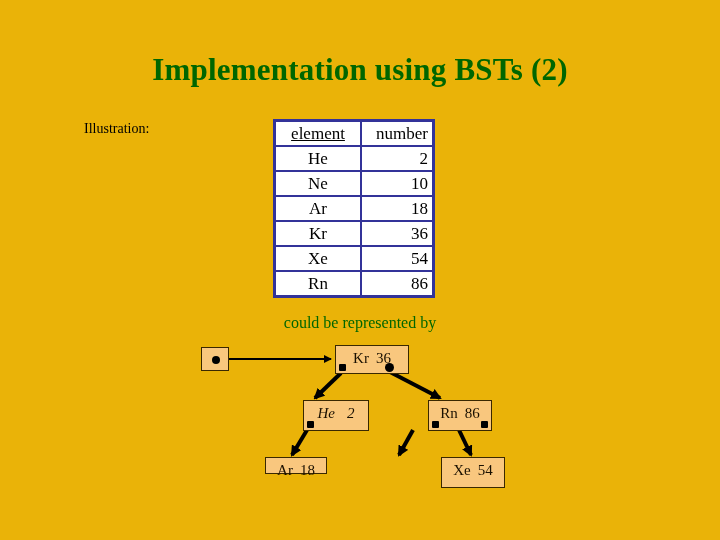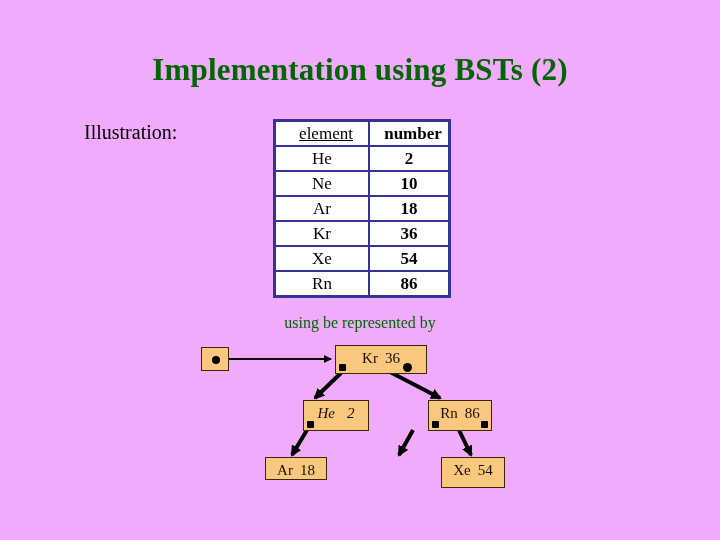--- a/index.html
+++ b/index.html
@@ -10,21 +10,21 @@
     width: 720px;
     height: 540px;
     background: #FFFFCC;
     font-family: "Liberation Serif", "DejaVu Serif", serif;
     overflow: hidden;
   }
   #slide {
     position: relative;
     width: 720px;
     height: 540px;
-    background: #f0abfc;
+    background: #eab308;
   }
 
   
   #slide-title {
     position: absolute;
     left: 0;
     top: 52px;
     width: 720px;
     text-align: center;
     font-size: 31px;
@@ -32,21 +32,21 @@
     color: #006600;
     letter-spacing: 0.2px;
     white-space: nowrap;
   }
 
   
   #illustration-label {
     position: absolute;
     left: 84px;
     top: 121px;
-    font-size: 20px;
+    font-size: 14px;
     color: #000000;
     white-space: nowrap;
   }
 
   
   #element-table {
     position: absolute;
     left: 273px;
     top: 119px;
     border-collapse: collapse;
@@ -61,26 +61,24 @@
     height: 19px;
     padding: 2px 4px;
     line-height: 19px;
   }
   #element-table td.col-element {
     width: 76px;
     text-align: center;
   }
   #element-table td.col-number {
     width: 62px;
-    text-align: center;
-    font-weight: bold;
+    text-align: right;
   }
   #element-table td.hdr {
     font-size: 17px;
-    padding-left: 12px;
   }
   #element-table td.hdr .underlined {
     text-decoration: underline;
   }
 
   
   #tree-caption {
     position: absolute;
     left: 0;
     top: 314px;
@@ -193,21 +191,21 @@
         <td class="col-element">Xe</td>
         <td class="col-number">54</td>
       </tr>
       <tr>
         <td class="col-element">Rn</td>
         <td class="col-number">86</td>
       </tr>
     </tbody>
   </table>
 
-  <div id="tree-caption">using be represented by</div>
+  <div id="tree-caption">could be represented by</div>
 
   <svg id="tree-canvas" viewBox="0 0 720 540" xmlns="http://www.w3.org/2000/svg">
     <defs>
       <marker id="arrowThin" markerWidth="8" markerHeight="8" refX="7" refY="4" orient="auto" markerUnits="userSpaceOnUse">
         <path d="M0,0 L8,4 L0,8 Z" fill="#000000"></path>
       </marker>
       <marker id="arrowThick" markerWidth="11" markerHeight="11" refX="9" refY="5.5" orient="auto" markerUnits="userSpaceOnUse">
         <path d="M0,0 L11,5.5 L0,11 Z" fill="#000000"></path>
       </marker>
     </defs>
@@ -222,21 +220,21 @@
 
     <line x1="413" y1="430" x2="399" y2="455" stroke="#000000" stroke-width="4" marker-end="url(#arrowThick)"></line>
 
     <line x1="459" y1="430" x2="471" y2="455" stroke="#000000" stroke-width="4" marker-end="url(#arrowThick)"></line>
   </svg>
 
   <div id="root-ptr-box">
     <span class="ptr-dot"></span>
   </div>
 
-  <div class="tree-node" style="left:335px; top:345px; width:92px; height:29px;">
+  <div class="tree-node" style="left:335px; top:345px; width:74px; height:29px;">
     <span class="node-label">
       <span class="node-sym">Kr</span><span class="node-num">36</span>
     </span>
     <span class="ptr-dot square" style="left:3px; bottom:2px;"></span>
     <span class="ptr-dot" style="right:14px; bottom:1px; width:9px; height:9px;"></span>
   </div>
 
   <div class="tree-node" style="left:303px; top:400px; width:66px; height:31px;font-style:italic;">
     <span class="node-label">
       <span class="node-sym">He</span><span class="node-num" style="margin-left:12px;">2</span>
@@ -245,21 +243,21 @@
   </div>
 
   <div class="tree-node" style="left:428px; top:400px; width:64px; height:31px;">
     <span class="node-label">
       <span class="node-sym">Rn</span><span class="node-num">86</span>
     </span>
     <span class="ptr-dot square" style="left:3px; bottom:2px;"></span>
     <span class="ptr-dot square" style="right:3px; bottom:2px;"></span>
   </div>
 
-  <div class="tree-node" style="left:265px; top:457px; width:62px; height:23px;">
+  <div class="tree-node" style="left:265px; top:457px; width:62px; height:17px;">
     <span class="node-label">
       <span class="node-sym">Ar</span><span class="node-num">18</span>
     </span>
   </div>
 
 
   <div class="tree-node" style="left:441px; top:457px; width:64px; height:31px;">
     <span class="node-label">
       <span class="node-sym">Xe</span><span class="node-num">54</span>
     </span>

